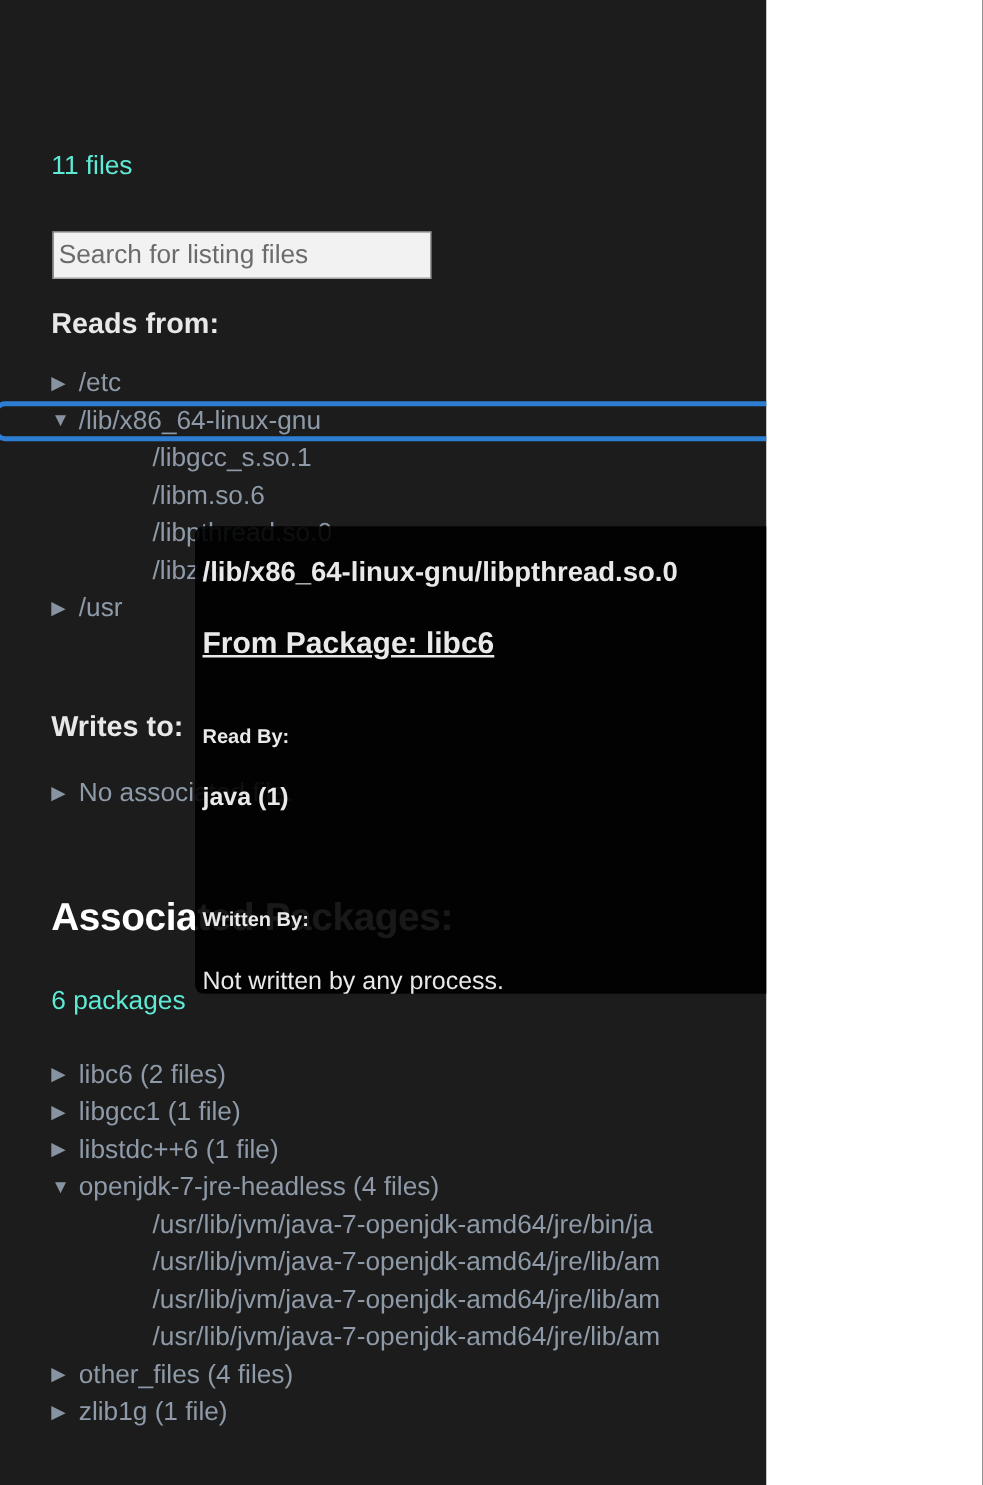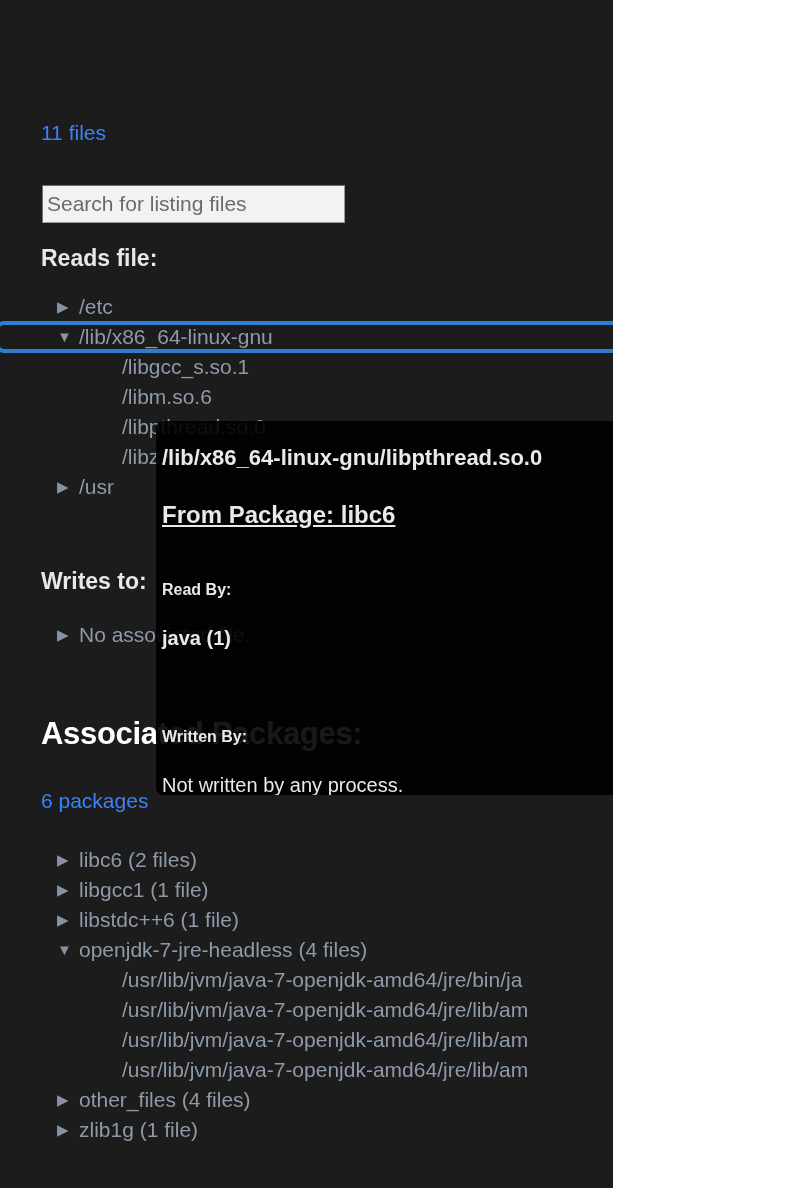--- a/index.html
+++ b/index.html
@@ -41,21 +41,21 @@
     position: absolute;
     left: 41px;
     color: #e8e8e8;
     font-size: 23px;
     font-weight: bold;
     white-space: nowrap;
   }
   .count {
     position: absolute;
     left: 41px;
-    color: #3b82f6;
+    color: #5eead4;
     font-size: 21px;
     white-space: nowrap;
   }
 
   #title-associated-files { top: 48px; }
   #count-files           { top: 121px; }
   #heading-reads-from    { top: 245px; }
   #heading-writes-to     { top: 568px; }
   #title-associated-pkgs { top: 716px; }
   #count-packages        { top: 789px; }
@@ -86,21 +86,21 @@
   #tree-writes { top: 620px; }
   #tree-pkgs   { top: 845px; }
 
   .row {
     position: relative;
     height: 30px;
     line-height: 30px;
     white-space: nowrap;
     font-size: 21px;
     color: #8e9aa8;
-    padding-left: 57px;
+    padding-left: 41px;
   }
   .row.leaf { padding-left: 122px; }
   .row .arrow {
     display: inline-block;
     width: 22px;
     font-size: 15px;
     color: #8793a1;
     vertical-align: 2px;
   }
   .row .label { display: inline-block; }
@@ -164,21 +164,21 @@
 </head>
 <body>
 
 <div id="panel">
 
 
   <div class="count" id="count-files">11 files</div>
 
   <input type="text" id="search-input" placeholder="Search for listing files" style="">
 
-  <div class="h-sub" id="heading-reads-from">Reads file:</div>
+  <div class="h-sub" id="heading-reads-from">Reads from:</div>
 
   <div class="tree" id="tree-reads">
       <div class="row"><span class="arrow">▶</span><span class="label">/etc</span></div>
       <div class="row selected"><span class="arrow">▼</span><span class="label">/lib/x86_64-linux-gnu</span></div>
       <div class="row leaf"><span class="label">/libgcc_s.so.1</span></div>
       <div class="row leaf"><span class="label">/libm.so.6</span></div>
       <div class="row leaf"><span class="label">/libpthread.so.0</span></div>
       <div class="row leaf"><span class="label">/libz.so.1</span></div>
       <div class="row"><span class="arrow">▶</span><span class="label">/usr</span></div>
     </div>

